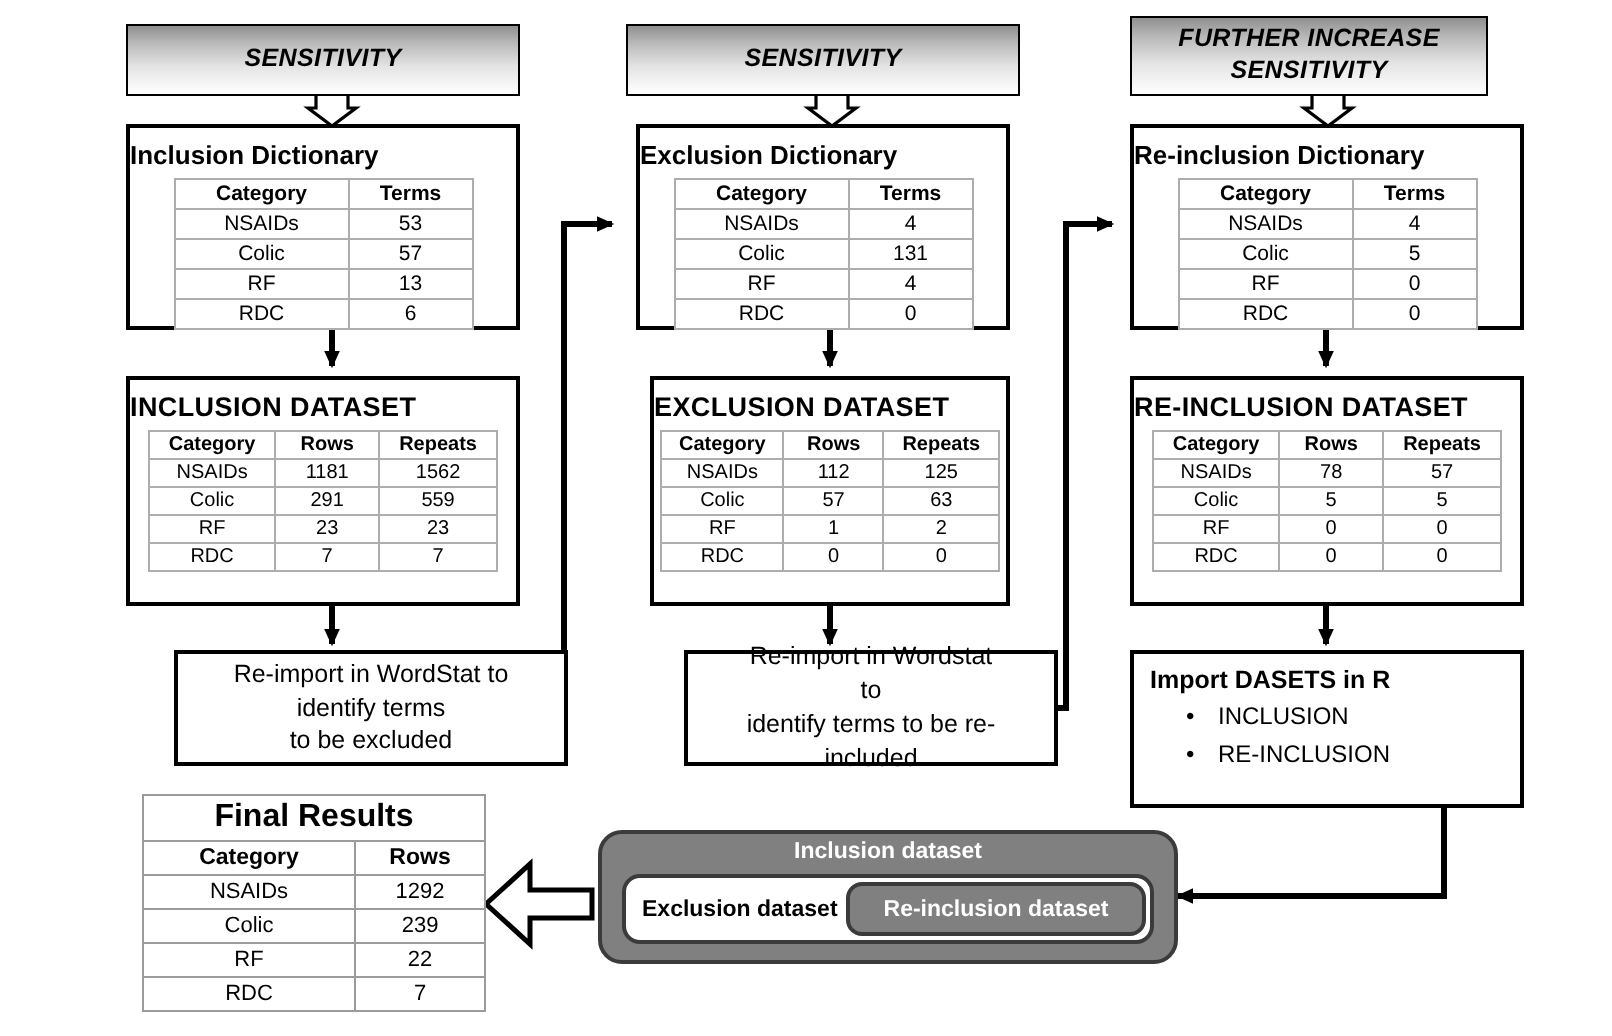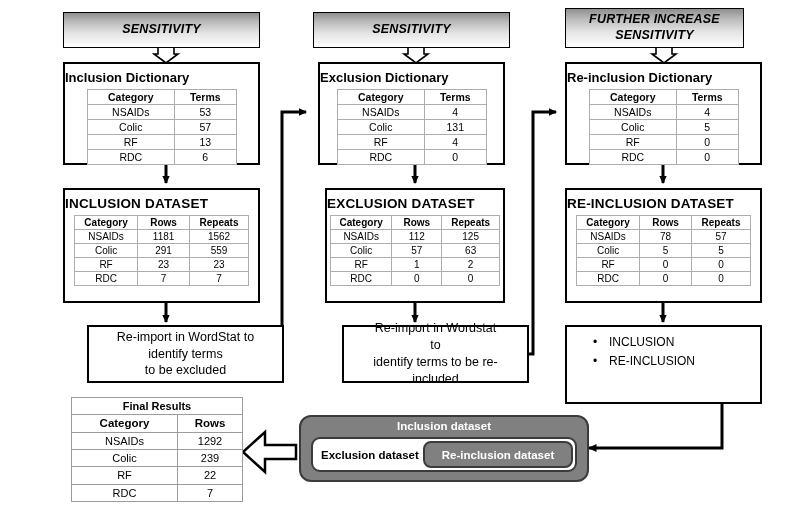--- a/index.html
+++ b/index.html
@@ -76,21 +76,21 @@
     width: 100%;
     height: 100%;
   }
   table.final td, table.final th {
     border: 1px solid #9b9b9b;
     font-size: 11px;
     text-align: center;
     padding: 2px 4px;
     font-weight: normal;
   }
-  table.final th.caption { font-weight: bold; font-size: 11px; }
+  table.final th.caption { font-weight: bold; font-size: 16px; }
   table.final th.colhead { font-weight: bold; font-size: 11.5px; }
 
   
   .proc {
     border: 2px solid #000;
     background: #fff;
     display: flex;
     align-items: center;
     justify-content: center;
     text-align: center;
@@ -417,20 +417,21 @@
       <tr>
         <td>RDC</td>
         <td>0</td>
         <td>0</td>
       </tr>
     </tbody>
       </table>
   </div>
 
   <div class="abs proc-left" style="left:565px;top:325px;width:197px;height:79px;">
+    <div class="hd">Import DASETS in R</div>
     <ul>
       <li>INCLUSION</li>
       <li>RE-INCLUSION</li>
     </ul>
   </div>
 
   <div class="abs" style="left:71px;top:397px;width:172px;height:105px;">
     <table class="final">
       <tbody>
           <tr>

